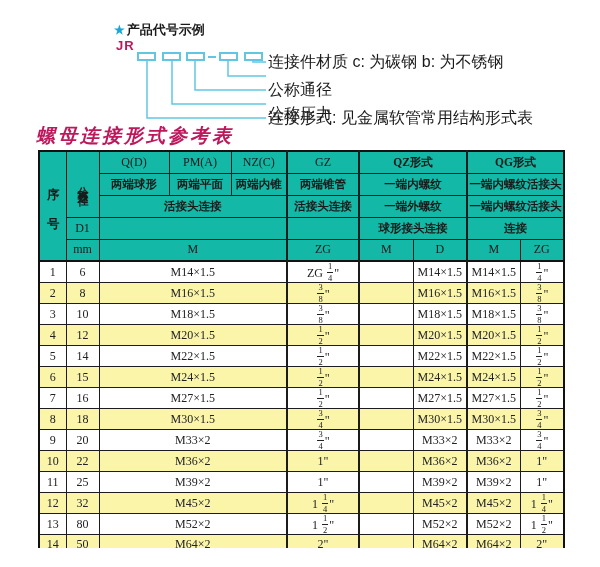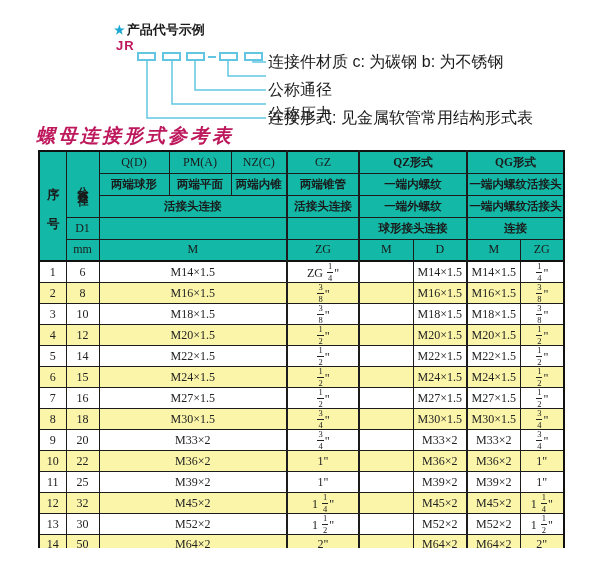--- a/index.html
+++ b/index.html
@@ -253,21 +253,21 @@
             <td>32</td>
             <td colspan="3">M45×2</td>
             <td class="gl">1 <span class="frac"><span class="fnum">1</span><span class="fden">4</span></span>"</td>
             <td class="gl"></td>
             <td>M45×2</td>
             <td class="gl">M45×2</td>
             <td>1 <span class="frac"><span class="fnum">1</span><span class="fden">4</span></span>"</td>
           </tr>
           <tr>
             <td>13</td>
-            <td>30</td>
+            <td>80</td>
             <td colspan="3">M52×2</td>
             <td class="gl">1 <span class="frac"><span class="fnum">1</span><span class="fden">2</span></span>"</td>
             <td class="gl"></td>
             <td>M52×2</td>
             <td class="gl">M52×2</td>
             <td>1 <span class="frac"><span class="fnum">1</span><span class="fden">2</span></span>"</td>
           </tr>
           <tr class="alt">
             <td>14</td>
             <td>50</td>

